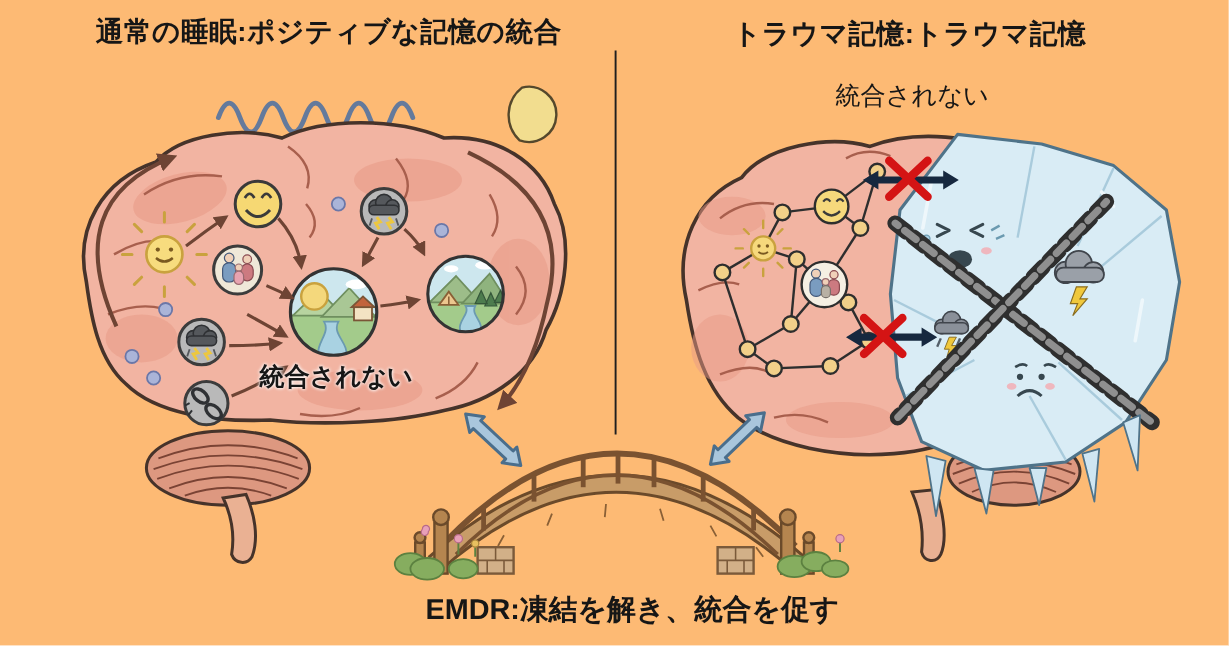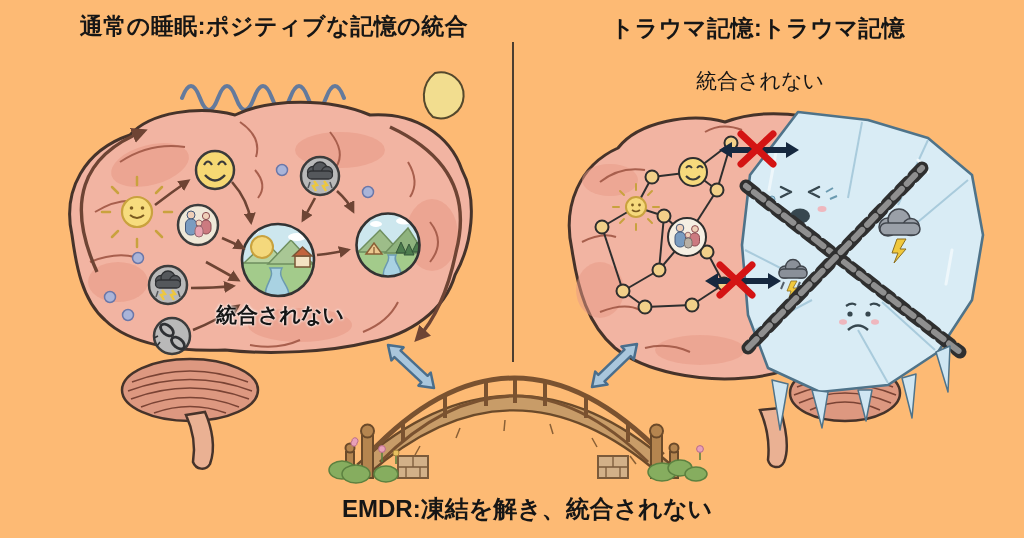--- a/index.html
+++ b/index.html
@@ -405,15 +405,15 @@
   </g>
 
   <polygon points="388,345 391.4,360.4 394.4,357.2 421.4,382.4 418.4,385.7 434,388 430.7,372.6 427.6,375.8 400.6,350.6 403.6,347.3" fill="#a9c6dc" stroke="#4a6e8c" stroke-width="2.5" stroke-linejoin="round"></polygon>
   <polygon points="637,344 621.4,346.5 624.5,349.7 598.3,374.8 595.2,371.5 592,387 607.6,384.5 604.5,381.3 630.7,356.2 633.8,359.5" fill="#a9c6dc" stroke="#4a6e8c" stroke-width="2.5" stroke-linejoin="round"></polygon>
 </svg>
 
 <div class="t title title-left">通常の睡眠:ポジティブな記憶の統合</div>
 <div class="t title title-right">トラウマ記憶:トラウマ記憶</div>
 <div class="t blocked">統合されない</div>
 <div class="t memlabel">統合されない</div>
-<div class="t caption">EMDR:凍結を解き、統合されない</div>
+<div class="t caption">EMDR:凍結を解き、統合を促す</div>
 
 </div>
 
 </body></html>

